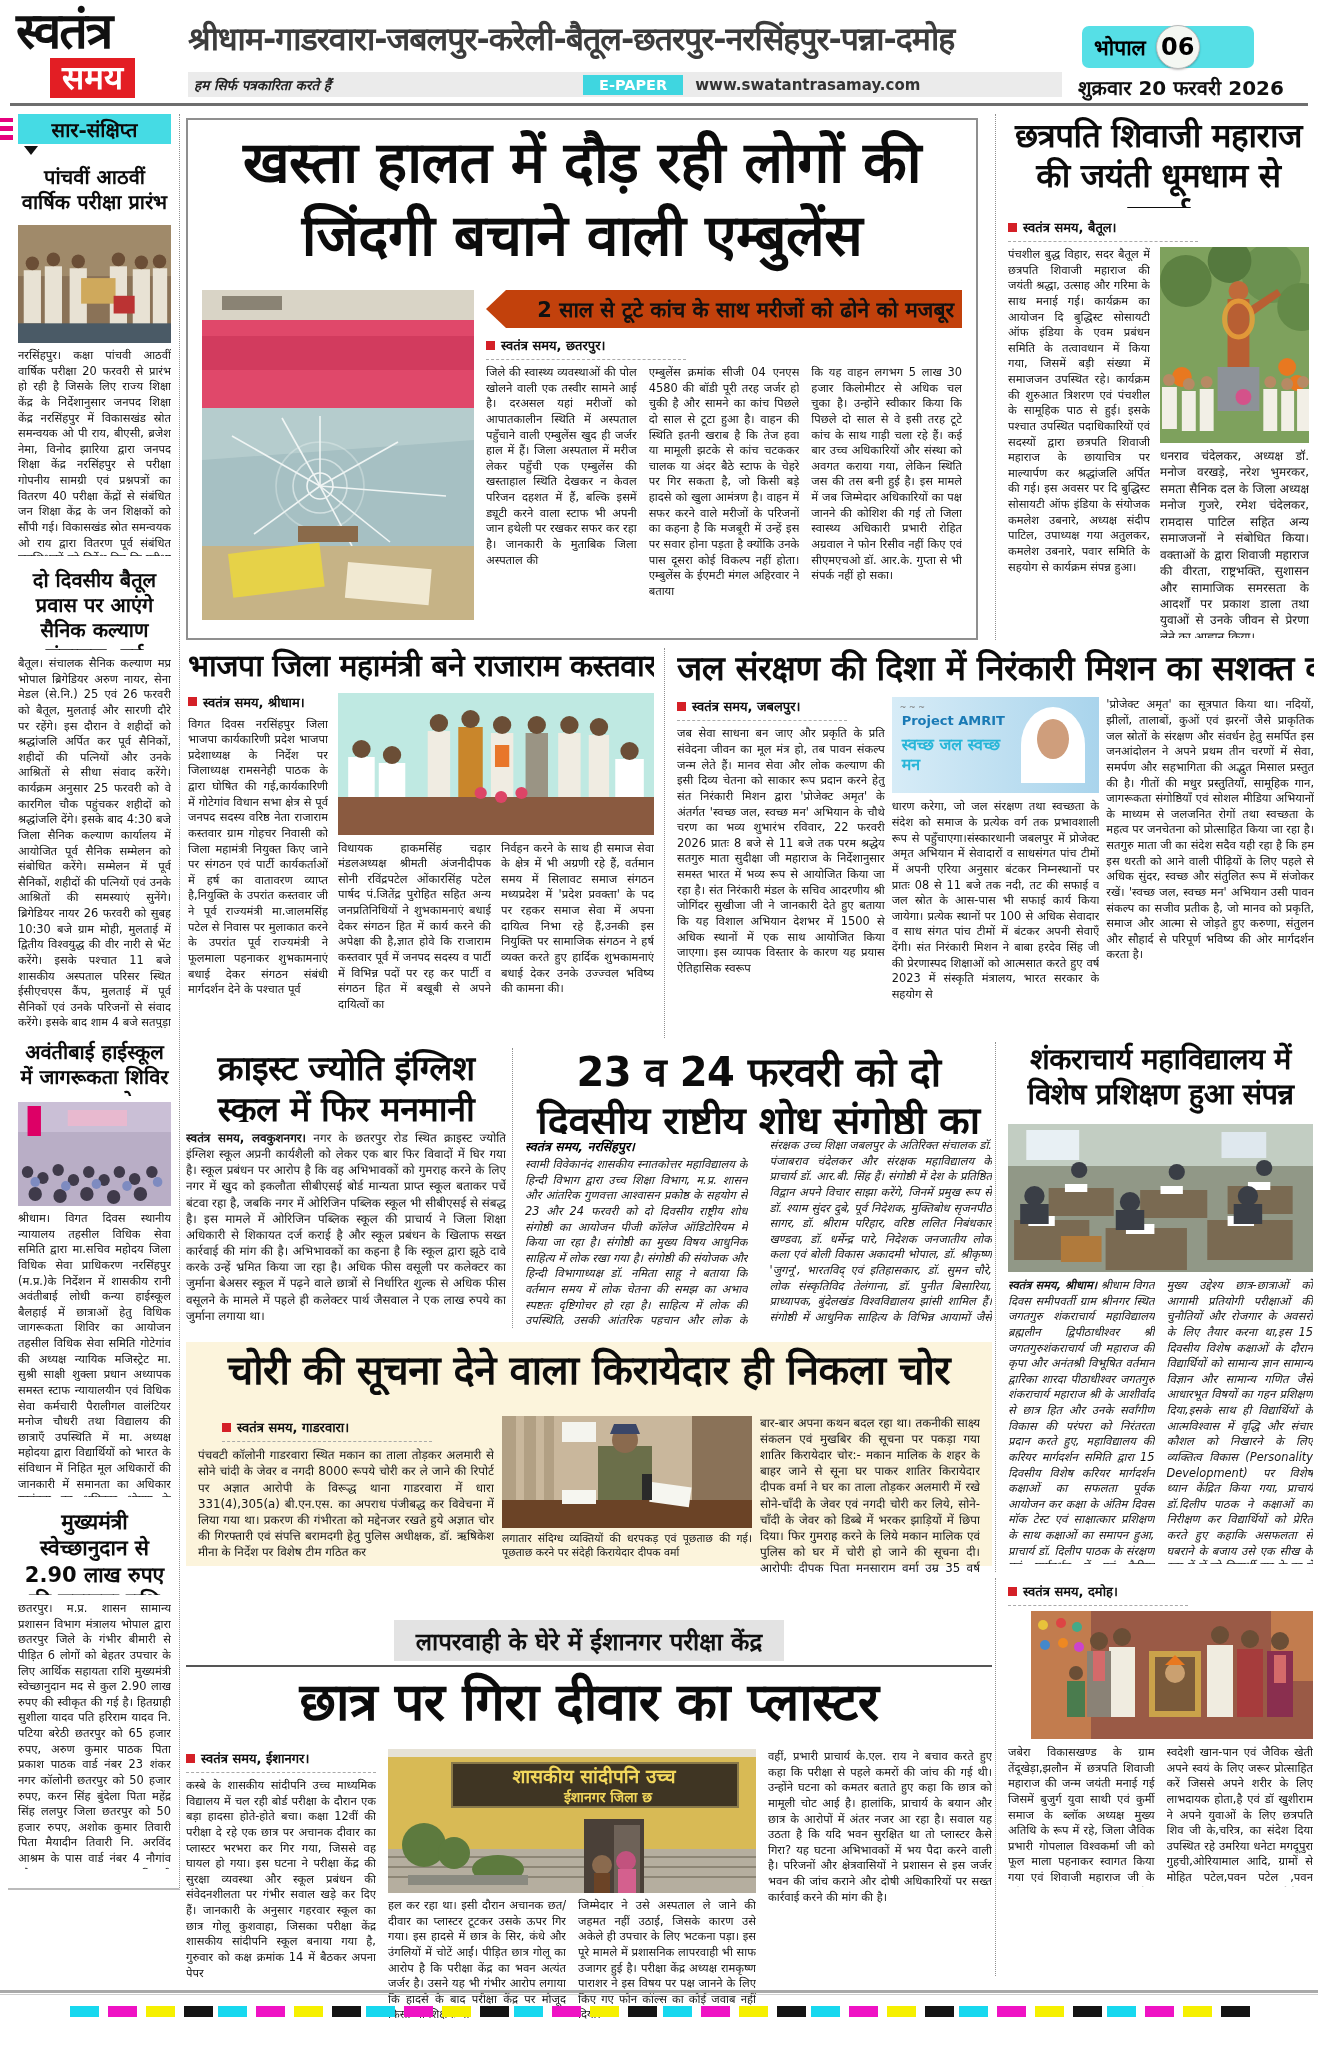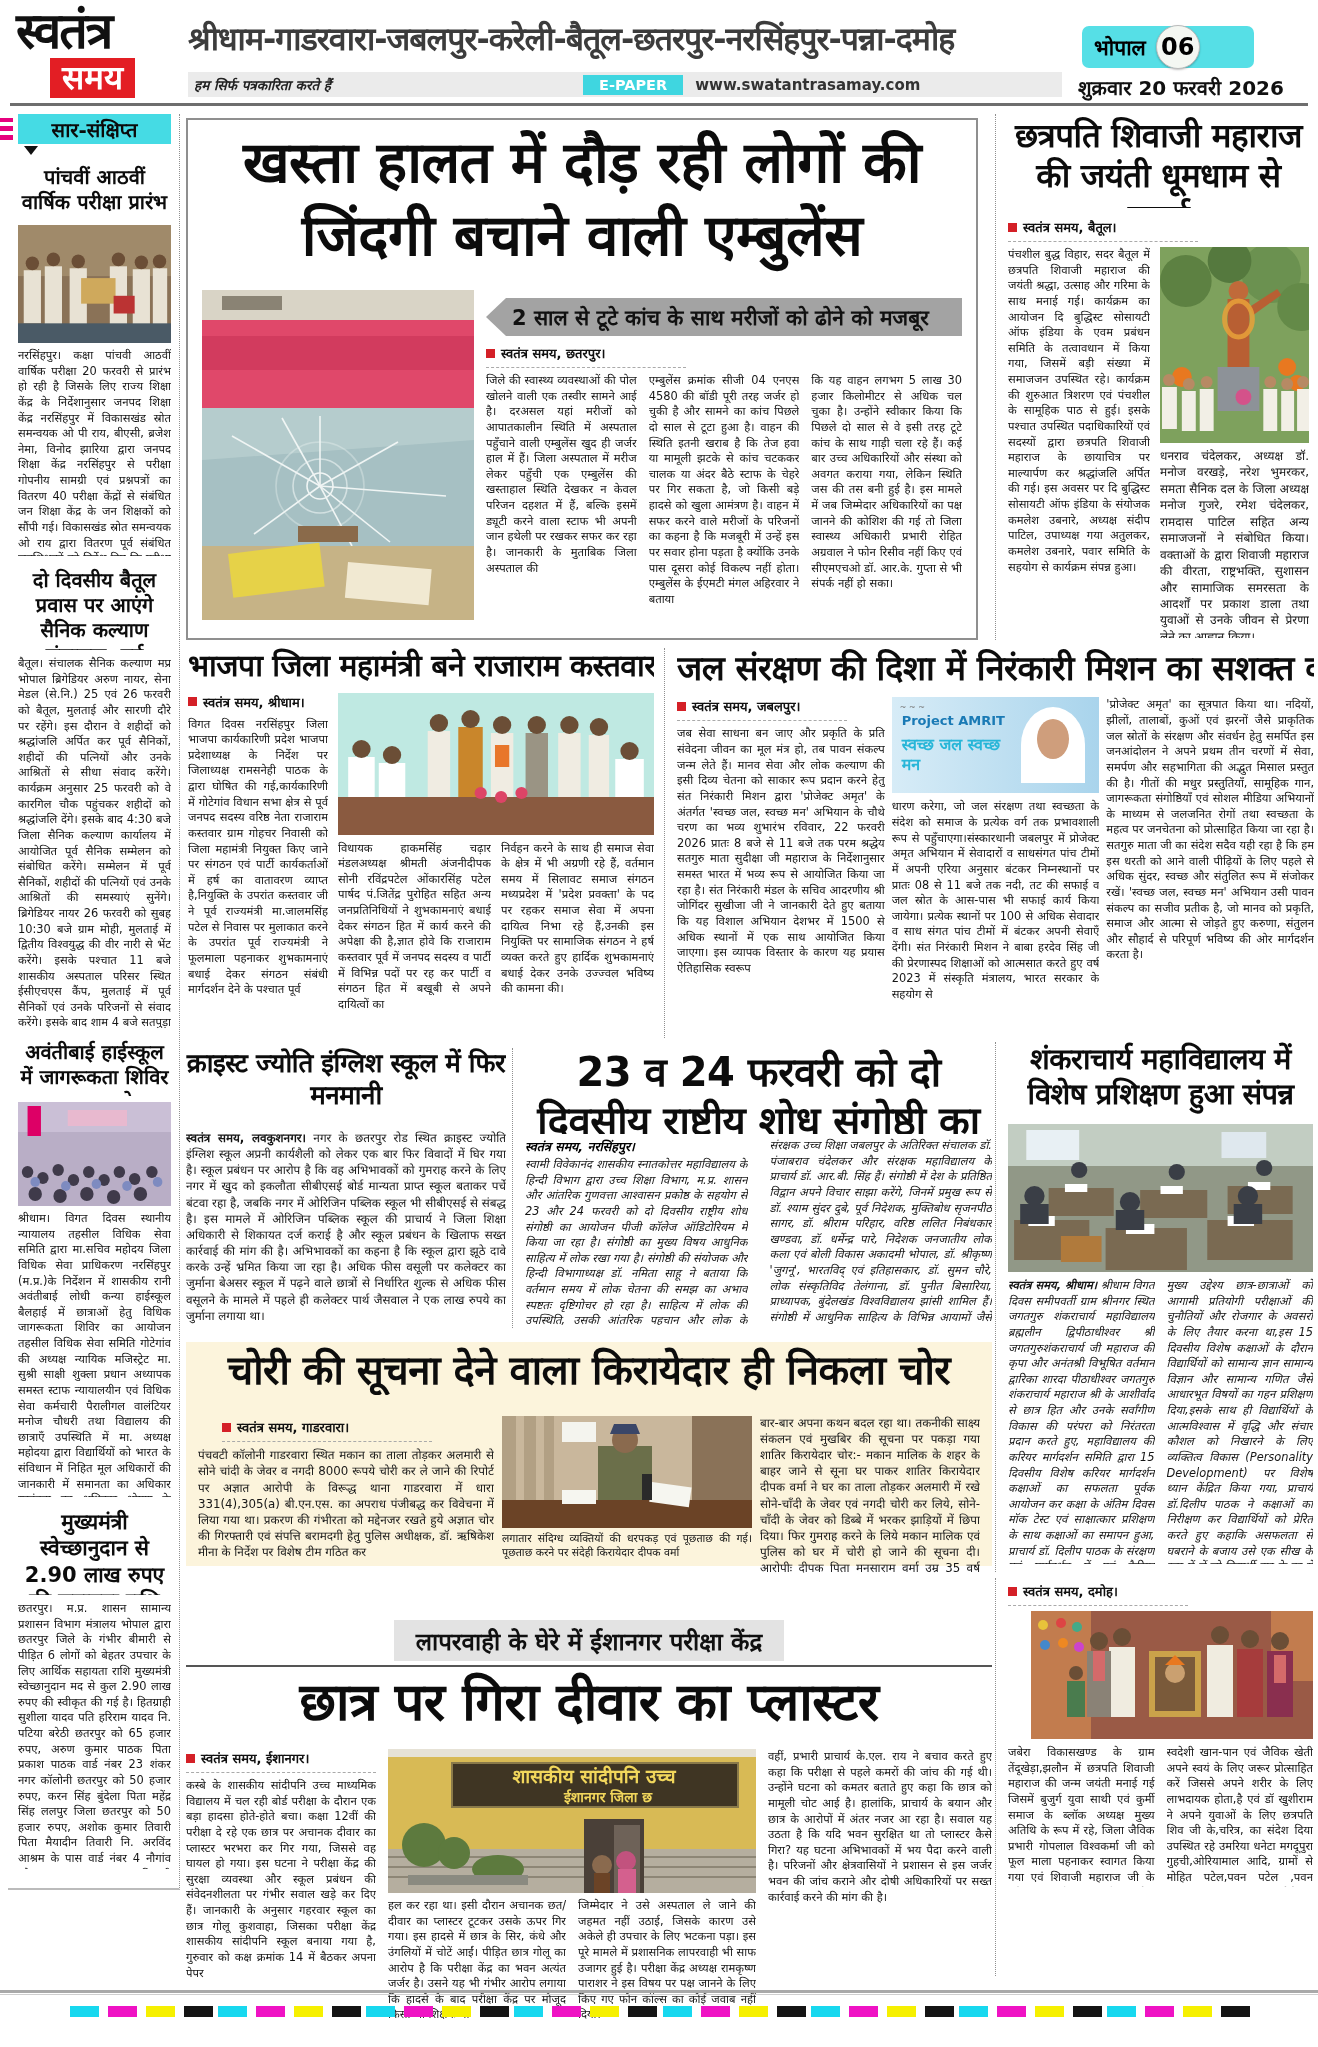--- a/index.html
+++ b/index.html
@@ -19,22 +19,22 @@
 .photo svg{display:block;width:100%;height:100%;}
 .vr{border-left:1px dotted #8f8f8f;}
 .sb-title{font-weight:700;font-size:20px;line-height:1.25;text-align:center;color:#0c0c0c;margin:10px 0 6px;}
 .cap{font-size:10.8px;line-height:1.3;color:#111;text-align:justify;}
 .cmyk{display:flex;gap:9px;}
 .cmyk i{width:29px;height:11px;display:block;}
 .cmyk i:nth-child(1){background:#17d8ef;}
 .cmyk i:nth-child(2){background:#ef12c4;}
 .cmyk i:nth-child(3){background:#f6f000;}
 .cmyk i:nth-child(4){background:#141414;}
-.strap{background:#a3a3a3;font-weight:700;font-size:21px;color:#111;text-align:left;
- clip-path:polygon(0 50%,20px 0,100% 0,100% 100%,20px 100%);padding:5px 8px 5px 26px;white-space:nowrap;overflow:hidden;margin-top:8px;}
+.strap{background:#c2410c;font-weight:700;font-size:21px;color:#111;text-align:right;
+ clip-path:polygon(0 50%,20px 0,100% 0,100% 100%,20px 100%);padding:5px 8px 5px 26px;white-space:nowrap;overflow:hidden;}
 .kicker-row{border-bottom:2px solid #555;text-align:center;padding-bottom:4px;}
 .kicker{display:inline-block;background:#e3e3e3;font-weight:700;font-size:24px;padding:4px 22px;color:#101010;}
 .badge{background:#56dfe6;border-radius:7px;display:flex;align-items:center;padding:4px 12px;gap:10px;position:relative;}
 .badge .lbl{font-weight:700;font-size:21px;}
 .badge .circ{width:44px;height:44px;border-radius:50%;background:#f4f7f2;border:1px solid #bbb;display:flex;align-items:center;justify-content:center;font-weight:700;font-size:24px;box-shadow:0 1px 2px rgba(0,0,0,.25);}
 .sign-txt{fill:#f2d75c;font-weight:700;}
 </style>
 </head>
 <body>
 
@@ -292,21 +292,21 @@
           <div style="position:absolute;right:14px;top:10px;width:64px;height:76px;background:#fff;border-radius:50% 50% 0 0;"></div>
           <div style="position:absolute;right:30px;top:22px;width:32px;height:40px;background:#cf9e7c;border-radius:50%;"></div>
         </div>
         <div class="bt" style="height:226px;margin-top:6px;">धारण करेगा, जो जल संरक्षण तथा स्वच्छता के संदेश को समाज के प्रत्येक वर्ग तक प्रभावशाली रूप से पहुँचाएगा।संस्कारधानी जबलपुर में प्रोजेक्ट अमृत अभियान में सेवादारों व साधसंगत पांच टीमों में अपनी एरिया अनुसार बंटकर निम्नस्थानों पर प्रातः 08 से 11 बजे तक नदी, तट की सफाई व जल स्रोत के आस-पास भी सफाई कार्य किया जायेगा। प्रत्येक स्थानों पर 100 से अधिक सेवादार व साध संगत पांच टीमों में बंटकर अपनी सेवाएँ देंगी। संत निरंकारी मिशन ने बाबा हरदेव सिंह जी की प्रेरणास्पद शिक्षाओं को आत्मसात करते हुए वर्ष 2023 में संस्कृति मंत्रालय, भारत सरकार के सहयोग से</div>
       </div>
       <div class="bt" style="flex:1;height:330px;">'प्रोजेक्ट अमृत' का सूत्रपात किया था। नदियों, झीलों, तालाबों, कुओं एवं झरनों जैसे प्राकृतिक जल स्रोतों के संरक्षण और संवर्धन हेतु समर्पित इस जनआंदोलन ने अपने प्रथम तीन चरणों में सेवा, समर्पण और सहभागिता की अद्भुत मिसाल प्रस्तुत की है। गीतों की मधुर प्रस्तुतियाँ, सामूहिक गान, जागरूकता संगोष्ठियाँ एवं सोशल मीडिया अभियानों के माध्यम से जलजनित रोगों तथा स्वच्छता के महत्व पर जनचेतना को प्रोत्साहित किया जा रहा है। सतगुरु माता जी का संदेश सदैव यही रहा है कि हम इस धरती को आने वाली पीढ़ियों के लिए पहले से अधिक सुंदर, स्वच्छ और संतुलित रूप में संजोकर रखें। 'स्वच्छ जल, स्वच्छ मन' अभियान उसी पावन संकल्प का सजीव प्रतीक है, जो मानव को प्रकृति, समाज और आत्मा से जोड़ते हुए करुणा, संतुलन और सौहार्द से परिपूर्ण भविष्य की ओर मार्गदर्शन करता है।</div>
     </div>
   </div>
 
   <div class="abs" style="left:186px;top:1048px;width:320px;height:280px;">
-    <div class="hl" style="font-size:26px;height:74px;overflow:hidden;">क्राइस्ट ज्योति इंग्लिश स्कूल में फिर मनमानी</div>
+    <div class="hl" style="font-size:34px;height:74px;overflow:hidden;">क्राइस्ट ज्योति इंग्लिश स्कूल में फिर मनमानी</div>
     <div class="bt" style="height:196px;margin-top:8px;font-size:11.8px;">
       <span class="inb">स्वतंत्र समय, लवकुशनगर।</span>
       <span>नगर के छतरपुर रोड स्थित क्राइस्ट ज्योति इंग्लिश स्कूल अप्रनी कार्यशैली को लेकर एक बार फिर विवादों में घिर गया है। स्कूल प्रबंधन पर आरोप है कि वह अभिभावकों को गुमराह करने के लिए नगर में खुद को इकलौता सीबीएसई बोर्ड मान्यता प्राप्त स्कूल बताकर पर्चे बंटवा रहा है, जबकि नगर में ओरिजिन पब्लिक स्कूल भी सीबीएसई से संबद्ध है। इस मामले में ओरिजिन पब्लिक स्कूल की प्राचार्य ने जिला शिक्षा अधिकारी से शिकायत दर्ज कराई है और स्कूल प्रबंधन के खिलाफ सख्त कार्रवाई की मांग की है। अभिभावकों का कहना है कि स्कूल द्वारा झूठे दावे करके उन्हें भ्रमित किया जा रहा है। अधिक फीस वसूली पर कलेक्टर का जुर्माना बेअसर स्कूल में पढ़ने वाले छात्रों से निर्धारित शुल्क से अधिक फीस वसूलने के मामले में पहले ही कलेक्टर पार्थ जैसवाल ने एक लाख रुपये का जुर्माना लगाया था।</span>
     </div>
   </div>
 
   <div class="abs vr" style="left:512px;top:1048px;width:480px;height:280px;padding-left:12px;">
     <div class="hl" style="font-size:40px;height:86px;overflow:hidden;">23 व 24 फरवरी को दो दिवसीय राष्ट्रीय शोध संगोष्ठी का आयोजन</div>
     <div class="row" style="gap:22px;margin-top:4px;">
       <div style="flex:1;min-width:0;">

